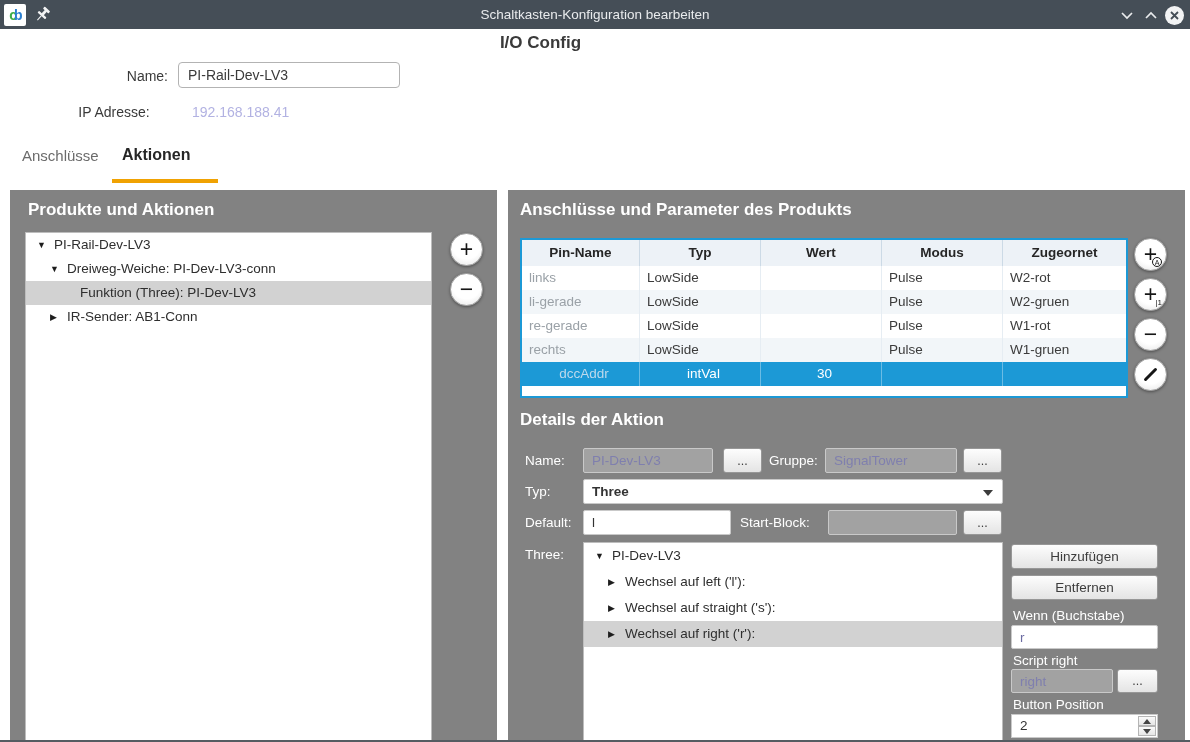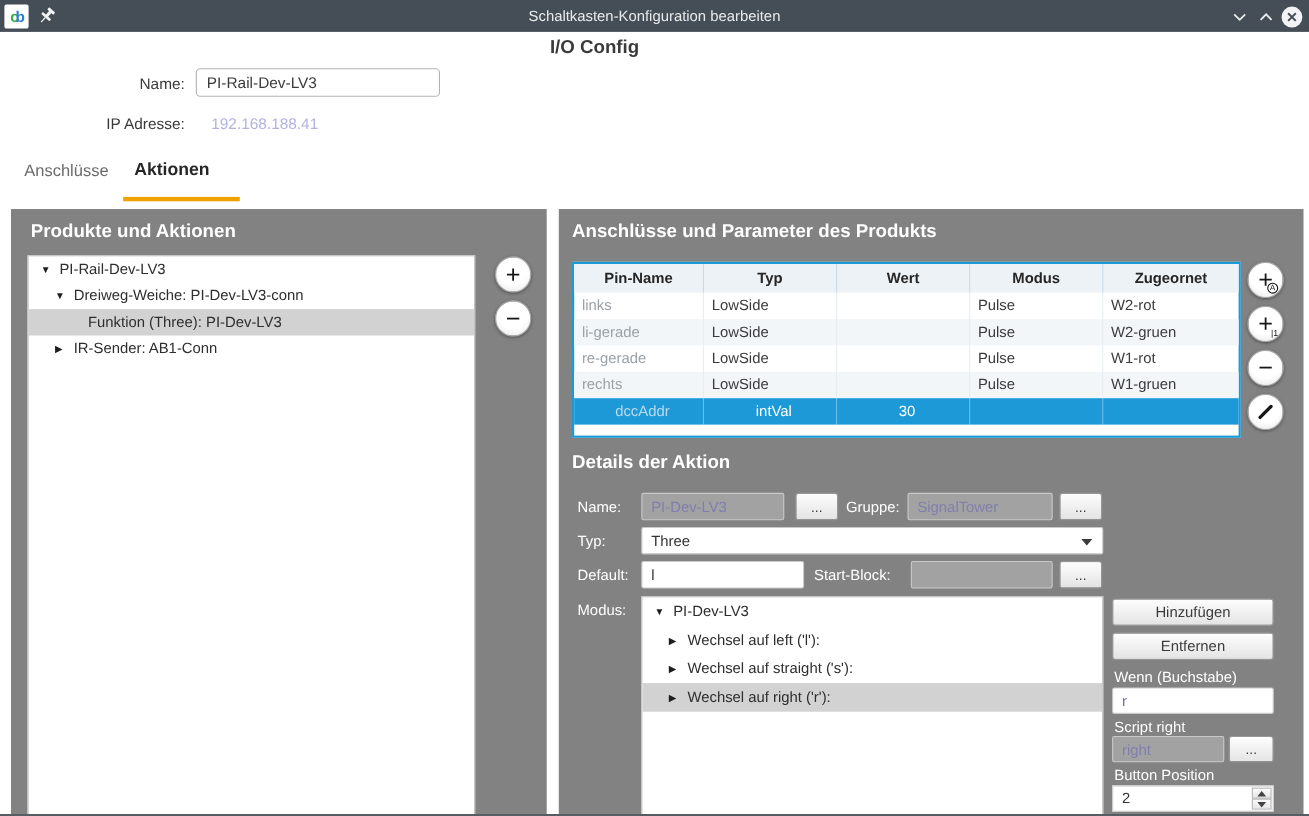--- a/index.html
+++ b/index.html
@@ -138,21 +138,21 @@
         <svg width="9" height="9" viewBox="0 0 9 9">
             <path d="M1,1 L8,8 M8,1 L1,8" stroke="#454e57" stroke-width="1.8"></path>
           </svg>
       </div>
     </div>
   </div>
 
   <div class="io-title">I/O Config</div>
   <div class="form-label lbl-right" style="top:68px;">Name:</div>
   <input class="name-input" value="PI-Rail-Dev-LV3" style="">
-  <div class="form-label lbl-right" style="top:104px;">IP Adresse:</div>
+  <div class="form-label lbl-right" style="top:104px;text-align:center;">IP Adresse:</div>
   <div class="ip-value">192.168.188.41</div>
 
   <div class="tab tab-inactive">Anschlüsse</div>
   <div class="tab tab-active">Aktionen</div>
   <div class="tab-underline"></div>
 
   <div class="panel panel-left">
     <div class="panel-title" style="left:18px; top:10px;">Produkte und Aktionen</div>
     <div class="tree-box left-tree">
         <div class="tree-row" style="padding-left: 11px;">
@@ -247,32 +247,32 @@
     <div class="panel-title" style="left:12px; top:220px;">Details der Aktion</div>
 
     <div class="d-label" style="left:17px; top:263px;">Name:</div>
     <div class="fld fld-disabled" style="left:75px; top:258px; width:130px;">PI-Dev-LV3</div>
     <button class="dots-btn" style="left:215px; top:258px; width:39px;">...</button>
     <div class="d-label" style="left:261px; top:263px;">Gruppe:</div>
     <div class="fld fld-disabled" style="left:317px; top:258px; width:132px;">SignalTower</div>
     <button class="dots-btn" style="left:455px; top:258px; width:39px;">...</button>
 
     <div class="d-label" style="left:17px; top:294px;">Typ:</div>
-    <div class="dropdown" style="left:75px; top:289px; width:420px;">
+    <div class="dropdown" style="left:75px; top:289px; width:420px;font-weight:bold;">
       <span>Three</span>
       <span class="dd-arrow"></span>
     </div>
 
     <div class="d-label" style="left:17px; top:325px;">Default:</div>
     <div class="fld fld-white" style="left:75px; top:320px; width:148px;">l</div>
     <div class="d-label" style="left:232px; top:325px;">Start-Block:</div>
     <div class="fld fld-disabled" style="left:320px; top:320px; width:129px;"></div>
     <button class="dots-btn" style="left:455px; top:320px; width:39px;">...</button>
 
-    <div class="d-label" style="left:17px; top:357px;">Modus:</div>
+    <div class="d-label" style="left:17px; top:357px;">Three:</div>
     <div class="tree-box skript-tree">
         <div class="tree-row" style="padding-left: 11px;">
           <span class="expander">▼</span>
           <span>PI-Dev-LV3</span>
         </div>
         <div class="tree-row" style="padding-left: 24px;">
           <span class="expander">▶</span>
           <span>Wechsel auf left ('l'):</span>
         </div>
         <div class="tree-row" style="padding-left: 24px;">

